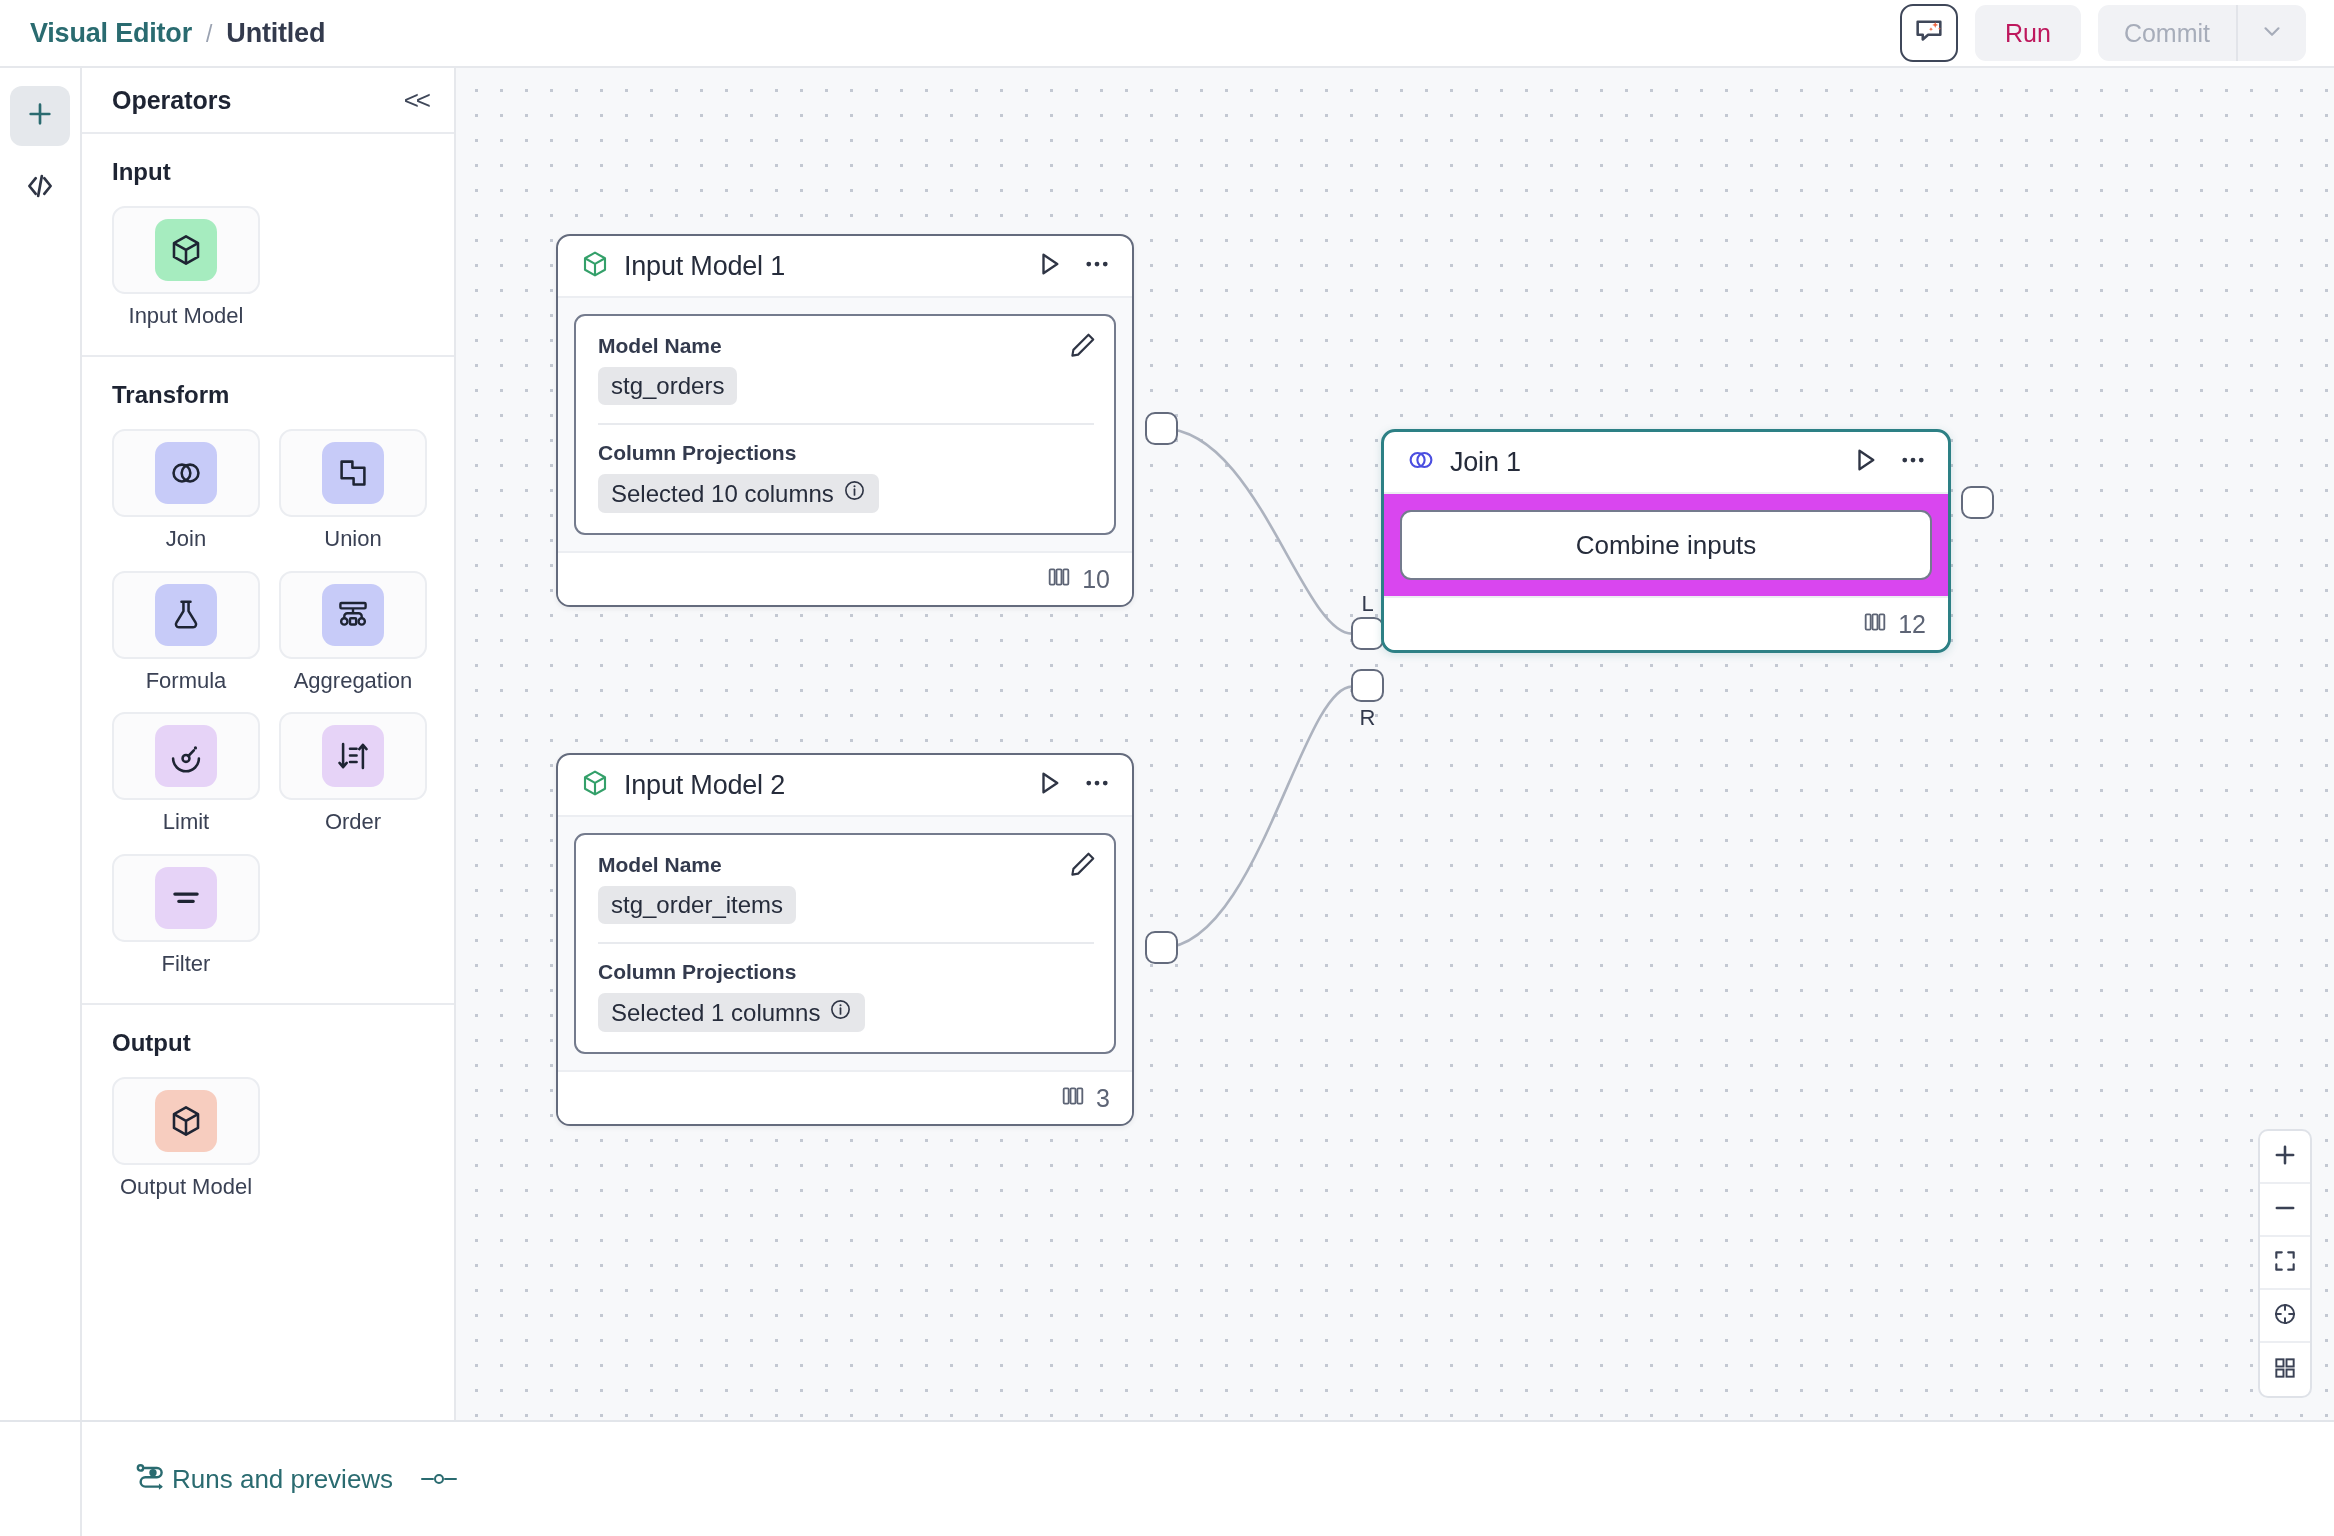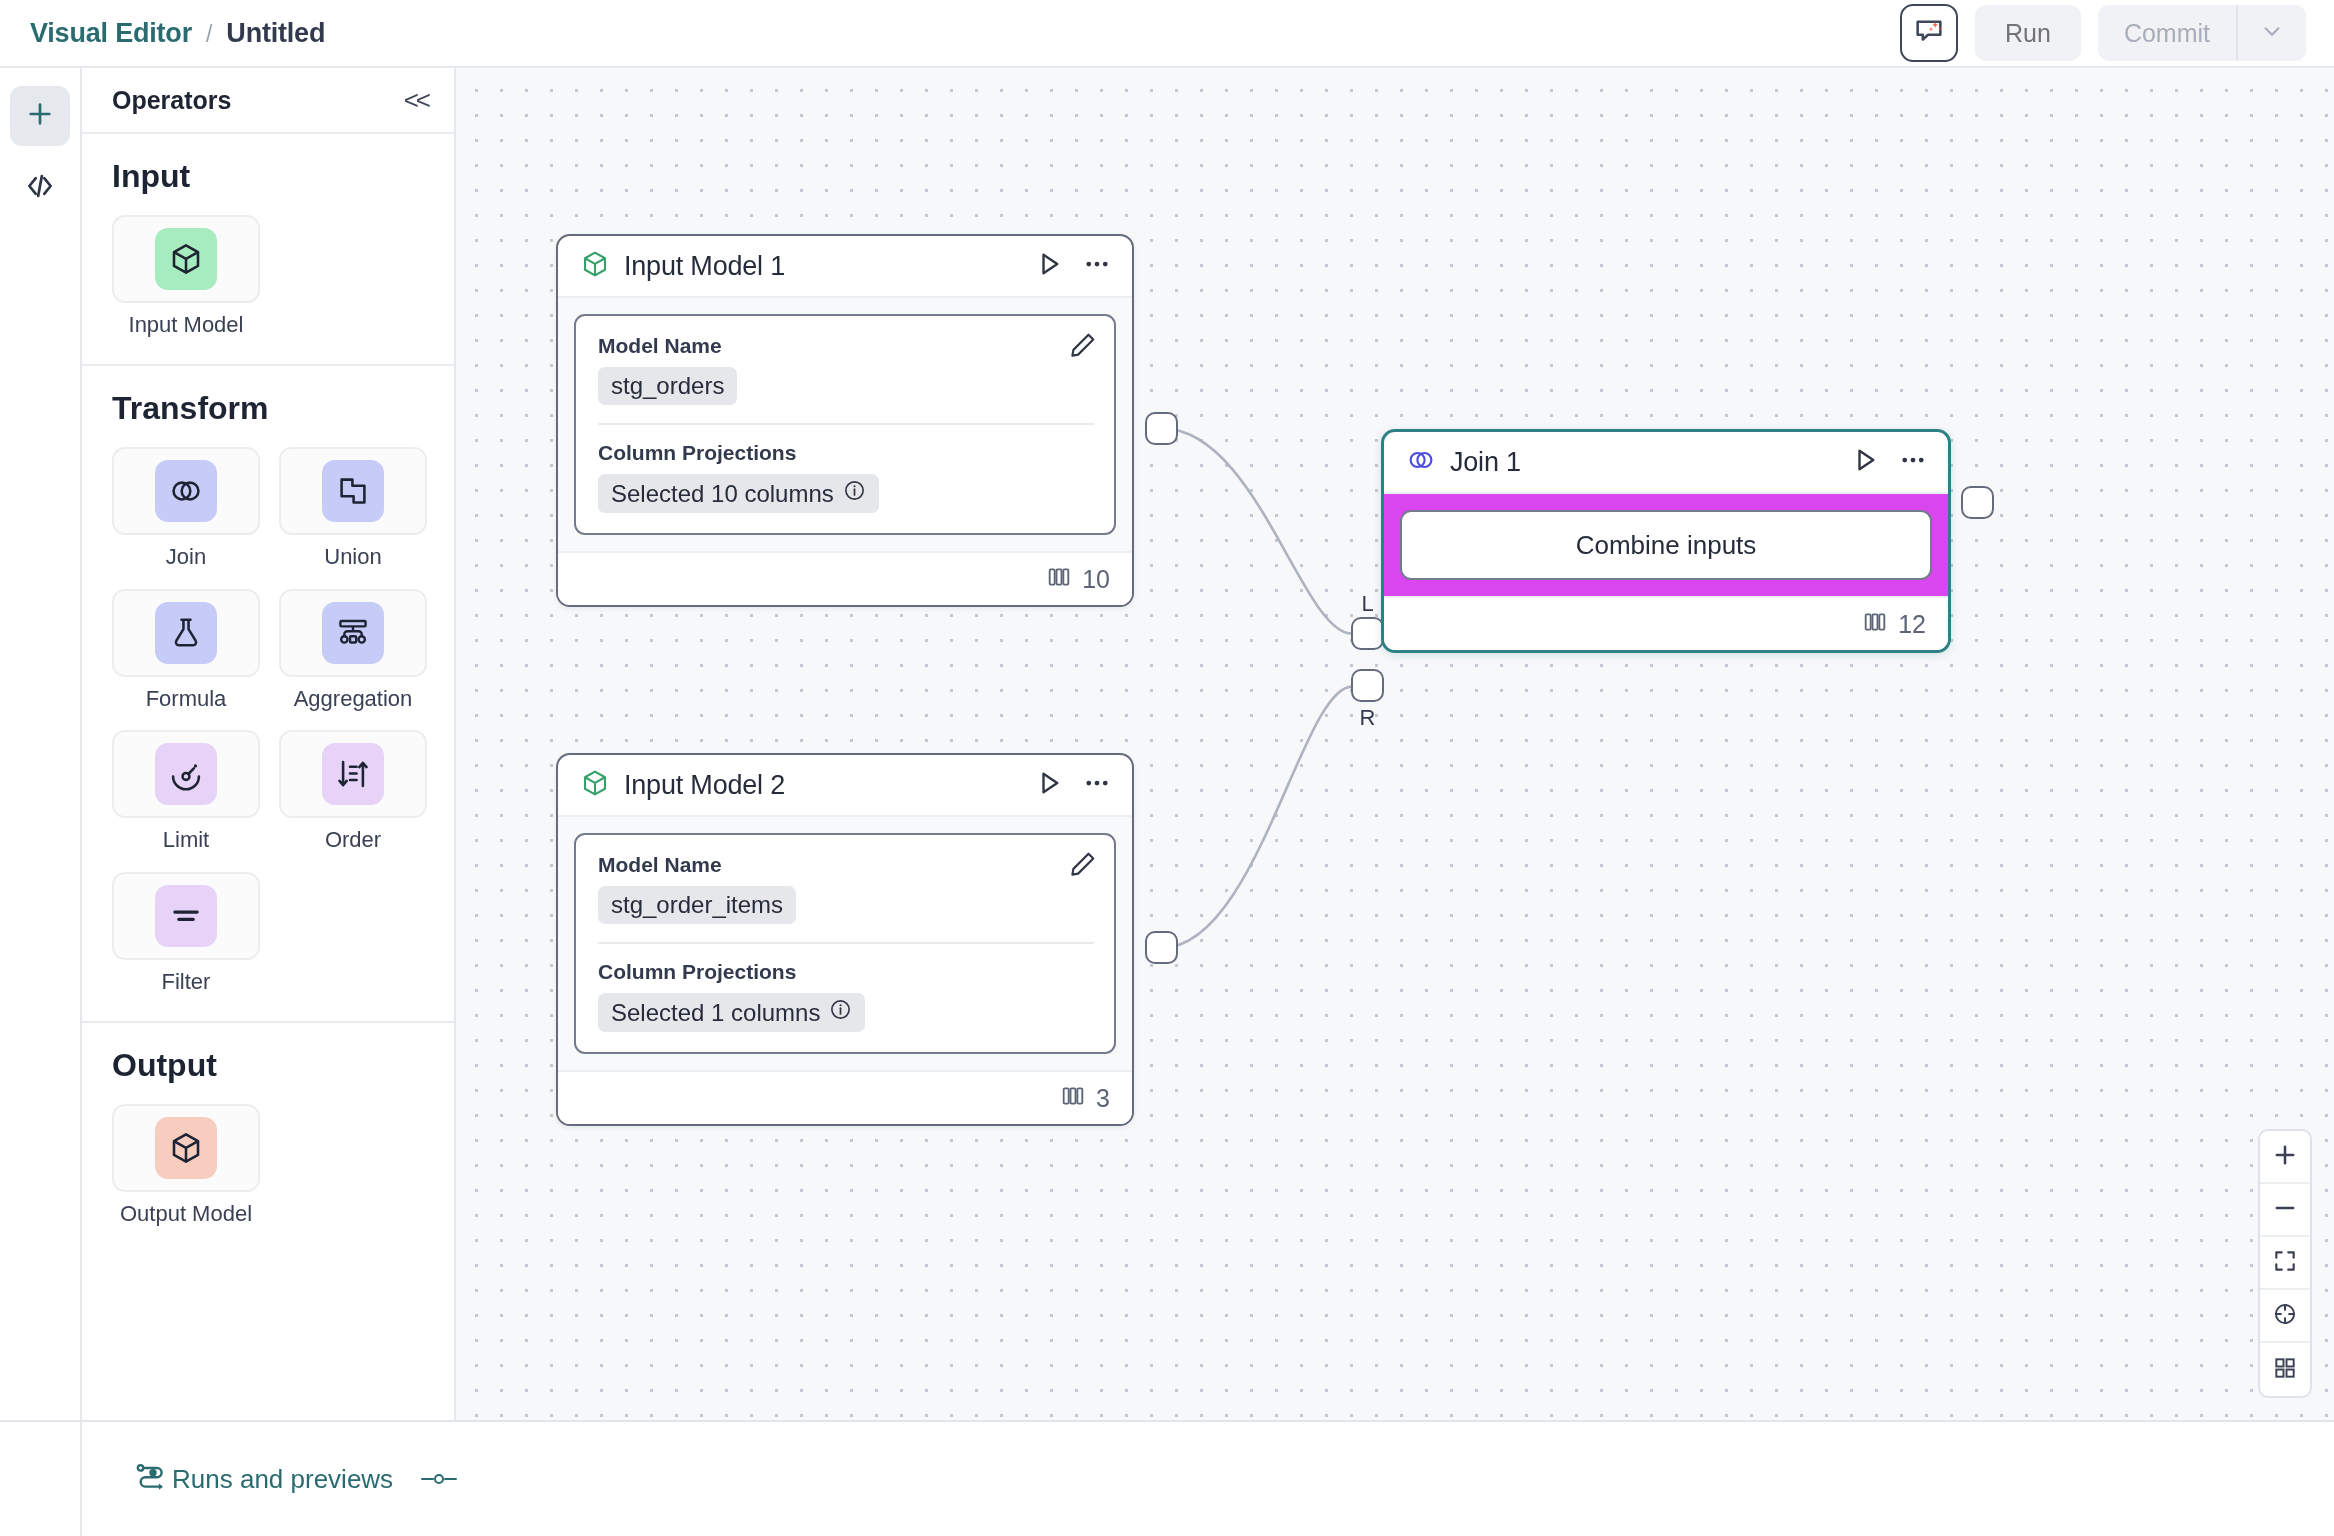--- a/index.html
+++ b/index.html
@@ -61,21 +61,21 @@
     display: flex; align-items: center; justify-content: center;
   }
   .run-btn {
     height: 56px;
     min-width: 106px;
     padding: 0 26px;
     background: #f1f2f5;
     border: none;
     border-radius: 11px;
     font-size: 25px;
-    color: #737373;
+    color: #be185d;
     font-family: "Liberation Sans", sans-serif;
     display: flex; align-items: center; justify-content: center;
   }
   .commit-group {
     height: 56px;
     display: flex;
     background: #f1f2f5;
     border-radius: 11px;
     overflow: hidden;
   }
@@ -138,21 +138,21 @@
     margin-left: auto;
     font-size: 26px; color: #3f4759;
     letter-spacing: -3px;
     font-family: "Liberation Sans", sans-serif;
   }
   .ops-scroll { flex: 1 1 auto; overflow: hidden; }
 
   .ops-group { padding: 24px 28px 26px 30px; border-bottom: 2px solid #e9ebef; }
   .ops-group:last-child { border-bottom: none; }
   .ops-group-title {
-    font-size: 32px;
+    font-size: 24px;
     font-weight: bold;
     color: #1e2433;
     margin-bottom: 20px;
   }
   .ops-grid {
     display: grid;
     grid-template-columns: repeat(2, 148px);
     gap: 18px 19px;
   }
   .op-item { width: 148px; display: flex; flex-direction: column; align-items: center; }

